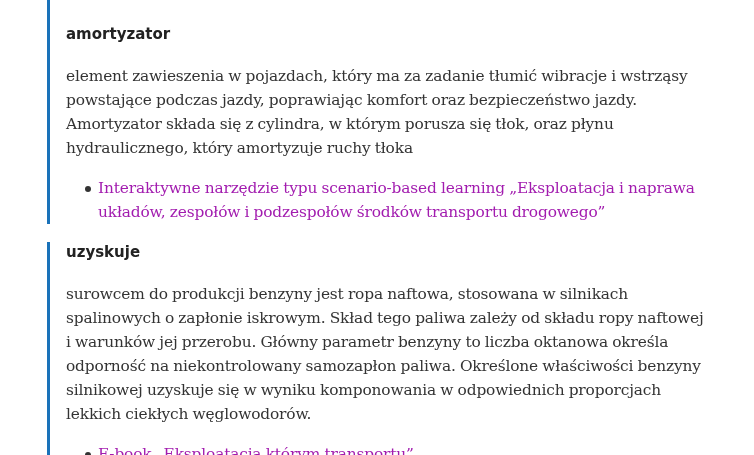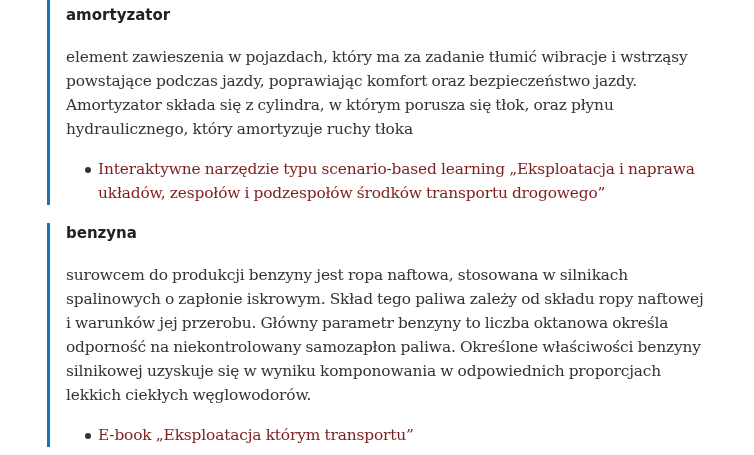--- a/index.html
+++ b/index.html
@@ -31,21 +31,21 @@
     }
     .term {
       font-family: "DejaVu Sans", "Liberation Sans", sans-serif;
       font-weight: bold;
       font-size: 15px;
       color: #222222;
       line-height: 20px;
       padding-top: 8px;
       margin: 0 0 20px 0;
     }
-    #entry-1 .term { padding-top: 5px; }
+    #entry-1 .term { padding-top: 24px; }
     #entry-2 .term { padding-top: 0px; }
     .definition {
       font-size: 15.4px;
       line-height: 24px;
       margin: 0 0 16px 0;
       letter-spacing: -0.15px;
       word-spacing: -0.5px;
     }
     .links {
       list-style: none;
@@ -63,41 +63,41 @@
       content: "";
       position: absolute;
       left: -13px;
       top: 10px;
       width: 6px;
       height: 6px;
       border-radius: 50%;
       background: #333333;
     }
     .links a {
-      color: #7f1d1d;
+      color: #a21caf;
       text-decoration: none;
     }
   </style>
 </head>
 <body>
 
 <div class="glossary">
 
   <section class="entry" id="entry-1">
     <h3 class="term">amortyzator</h3>
     <p class="definition">element zawieszenia w pojazdach, który ma za zadanie tłumić wibracje i wstrząsy powstające podczas jazdy, poprawiając komfort oraz bezpieczeństwo jazdy. Amortyzator składa się z cylindra, w którym porusza się tłok, oraz płynu hydraulicznego, który amortyzuje ruchy tłoka</p>
     <ul class="links">
       <li>
         <a href="#">Interaktywne narzędzie typu scenario-based learning „Eksploatacja i naprawa układów, zespołów i podzespołów środków transportu drogowego”</a>
       </li>
     </ul>
   </section>
 
   <section class="entry" id="entry-2">
-    <h3 class="term">benzyna</h3>
+    <h3 class="term">uzyskuje</h3>
     <p class="definition">surowcem do produkcji benzyny jest ropa naftowa, stosowana w silnikach spalinowych o zapłonie iskrowym. Skład tego paliwa zależy od składu ropy naftowej i warunków jej przerobu. Główny parametr benzyny to liczba oktanowa określa odporność na niekontrolowany samozapłon paliwa. Określone właściwości benzyny silnikowej uzyskuje się w wyniku komponowania w odpowiednich proporcjach lekkich ciekłych węglowodorów.</p>
     <ul class="links">
       <li>
         <a href="#">E-book „Eksploatacja którym transportu”</a>
       </li>
     </ul>
   </section>
 
 </div>
 

